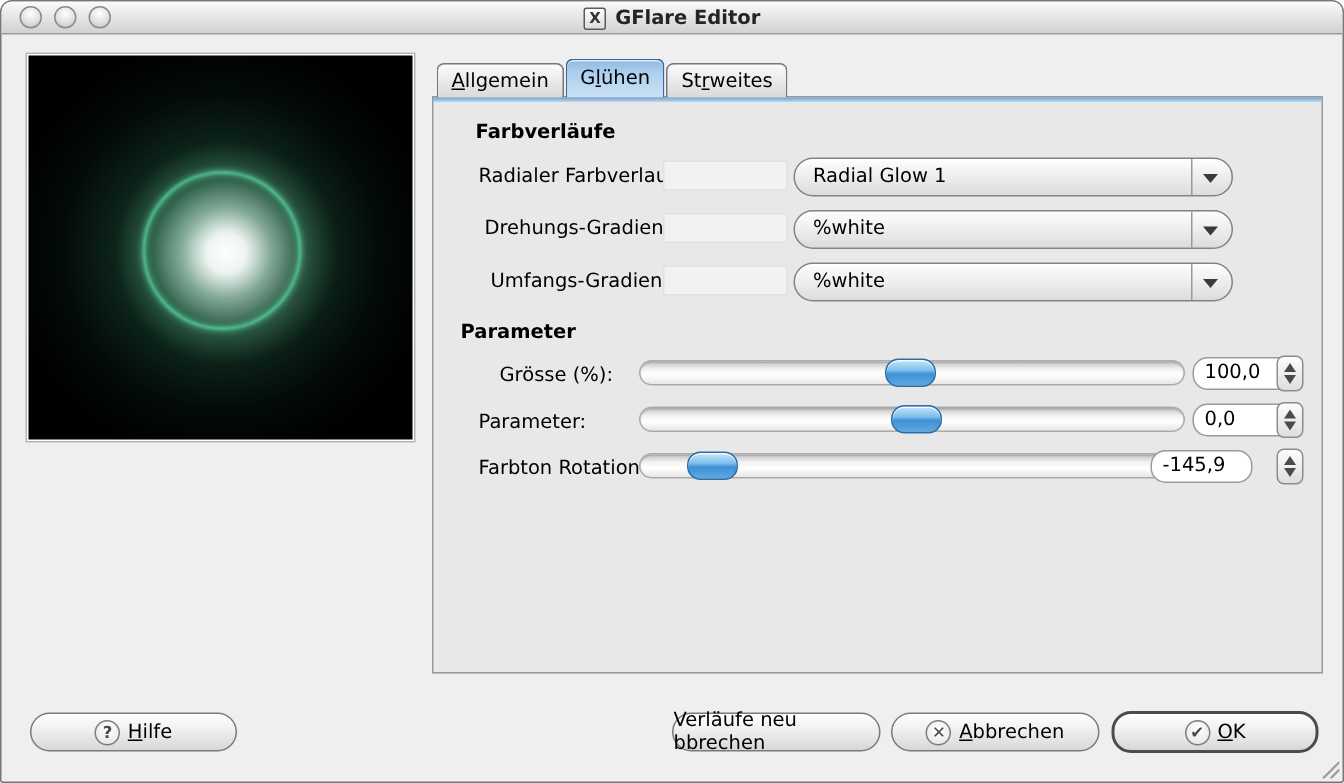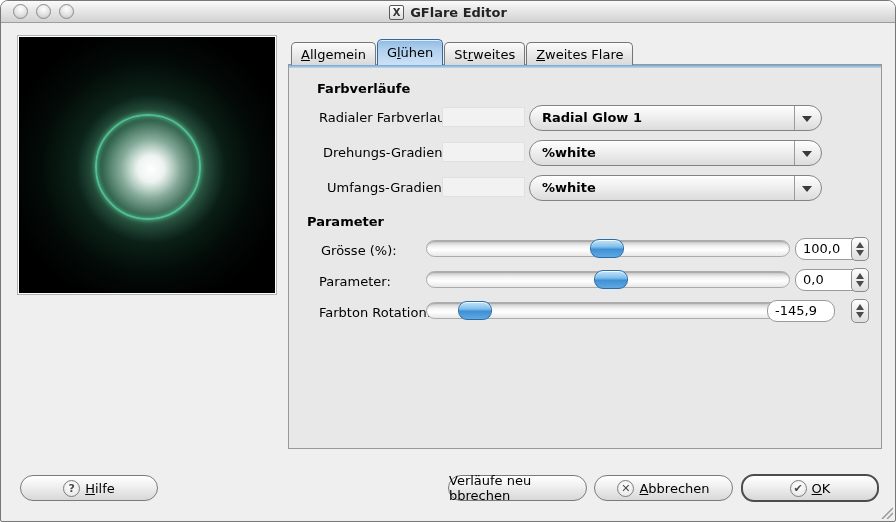--- a/index.html
+++ b/index.html
@@ -53,21 +53,21 @@
 
   
   .section-title{position:absolute;font-size:13px;font-weight:bold;color:#000;}
   .row-label{position:absolute;font-size:13px;color:#000;white-space:nowrap;}
 
   .grad-strip{position:absolute;width:83px;height:20px;background:#f2f2f2;
     border:1px solid #e0e0e0;}
   .dropdown{position:absolute;width:293px;height:26px;border:1px solid #838383;
     border-radius:13px;background:linear-gradient(#fefefe,#efefef 45%,#dcdcdc);
     box-shadow:inset 0 1px 0 #fff;}
-  .dd-text{position:absolute;left:12px;top:0;line-height:24px;font-size:13px;color:#000;font-weight:bold;}
+  .dd-text{position:absolute;left:12px;top:0;line-height:24px;font-size:13px;color:#000;}
   .dd-arrowbox{position:absolute;right:0;top:0;width:27px;height:24px;
     border-left:1px solid #9a9a9a;}
   .dd-arrow{position:absolute;right:9px;top:10px;width:0;height:0;
     border-left:5px solid transparent;border-right:5px solid transparent;
     border-top:6px solid #3a3a3a;}
 
   .slider-track{position:absolute;width:364px;height:17px;border-radius:9px;
     border:1px solid #ababab;
     background:linear-gradient(#c3c3c3,#f3f3f3 35%,#ffffff 60%,#e7e7e7);
     box-shadow:inset 0 1px 1px rgba(0,0,0,.15);}
@@ -125,24 +125,20 @@
       <span></span><span class="mn">A</span><span>llgemein</span></span>
     </div>
     <div class="tab active">
         <span>
       <span>G</span><span class="mn">l</span><span>ühen</span></span>
     </div>
     <div class="tab">
         <span>
       <span>St</span><span class="mn">r</span><span>weites</span></span>
     </div>
-    <div class="tab">
-        <span>
-      <span></span><span class="mn">Z</span><span>weites Flare</span></span>
-    </div>
   </div>
 
   <div class="panel">
     <div class="panel-topbar"></div>
 
     <div class="section-title" style="left:28px;top:16px">Farbverläufe</div>
 
     <div class="row-label" style="left:30px;top:45px">Radialer Farbverlauf:</div>
     <div class="grad-strip" style="left:153px;top:42px"></div>
     <div class="dropdown" style="left:240px;top:40px">
@@ -165,21 +161,21 @@
     <div class="grad-strip" style="left:153px;top:112px"></div>
     <div class="dropdown" style="left:240px;top:110px">
       <span class="dd-text">%white</span>
       <span class="dd-arrowbox">
           <span class="dd-arrow"></span>
         </span>
     </div>
 
     <div class="section-title" style="left:18px;top:149px">Parameter</div>
 
-    <div class="row-label" style="left:32px;top:178px">Grösse (%):</div>
+    <div class="row-label" style="left:44px;top:178px">Grösse (%):</div>
     <div class="slider-track" style="left:137px;top:175px">
       <div class="slider-thumb" style="left: 45%;"></div>
     </div>
     <div class="value-box" style="left:506px;top:173px">100,0</div>
     <div class="spinner" style="left:562px;top:172px">
       <span class="spin-up"></span>
       <span class="spin-down"></span>
     </div>
 
     <div class="row-label" style="left:30px;top:209px">Parameter:</div>

